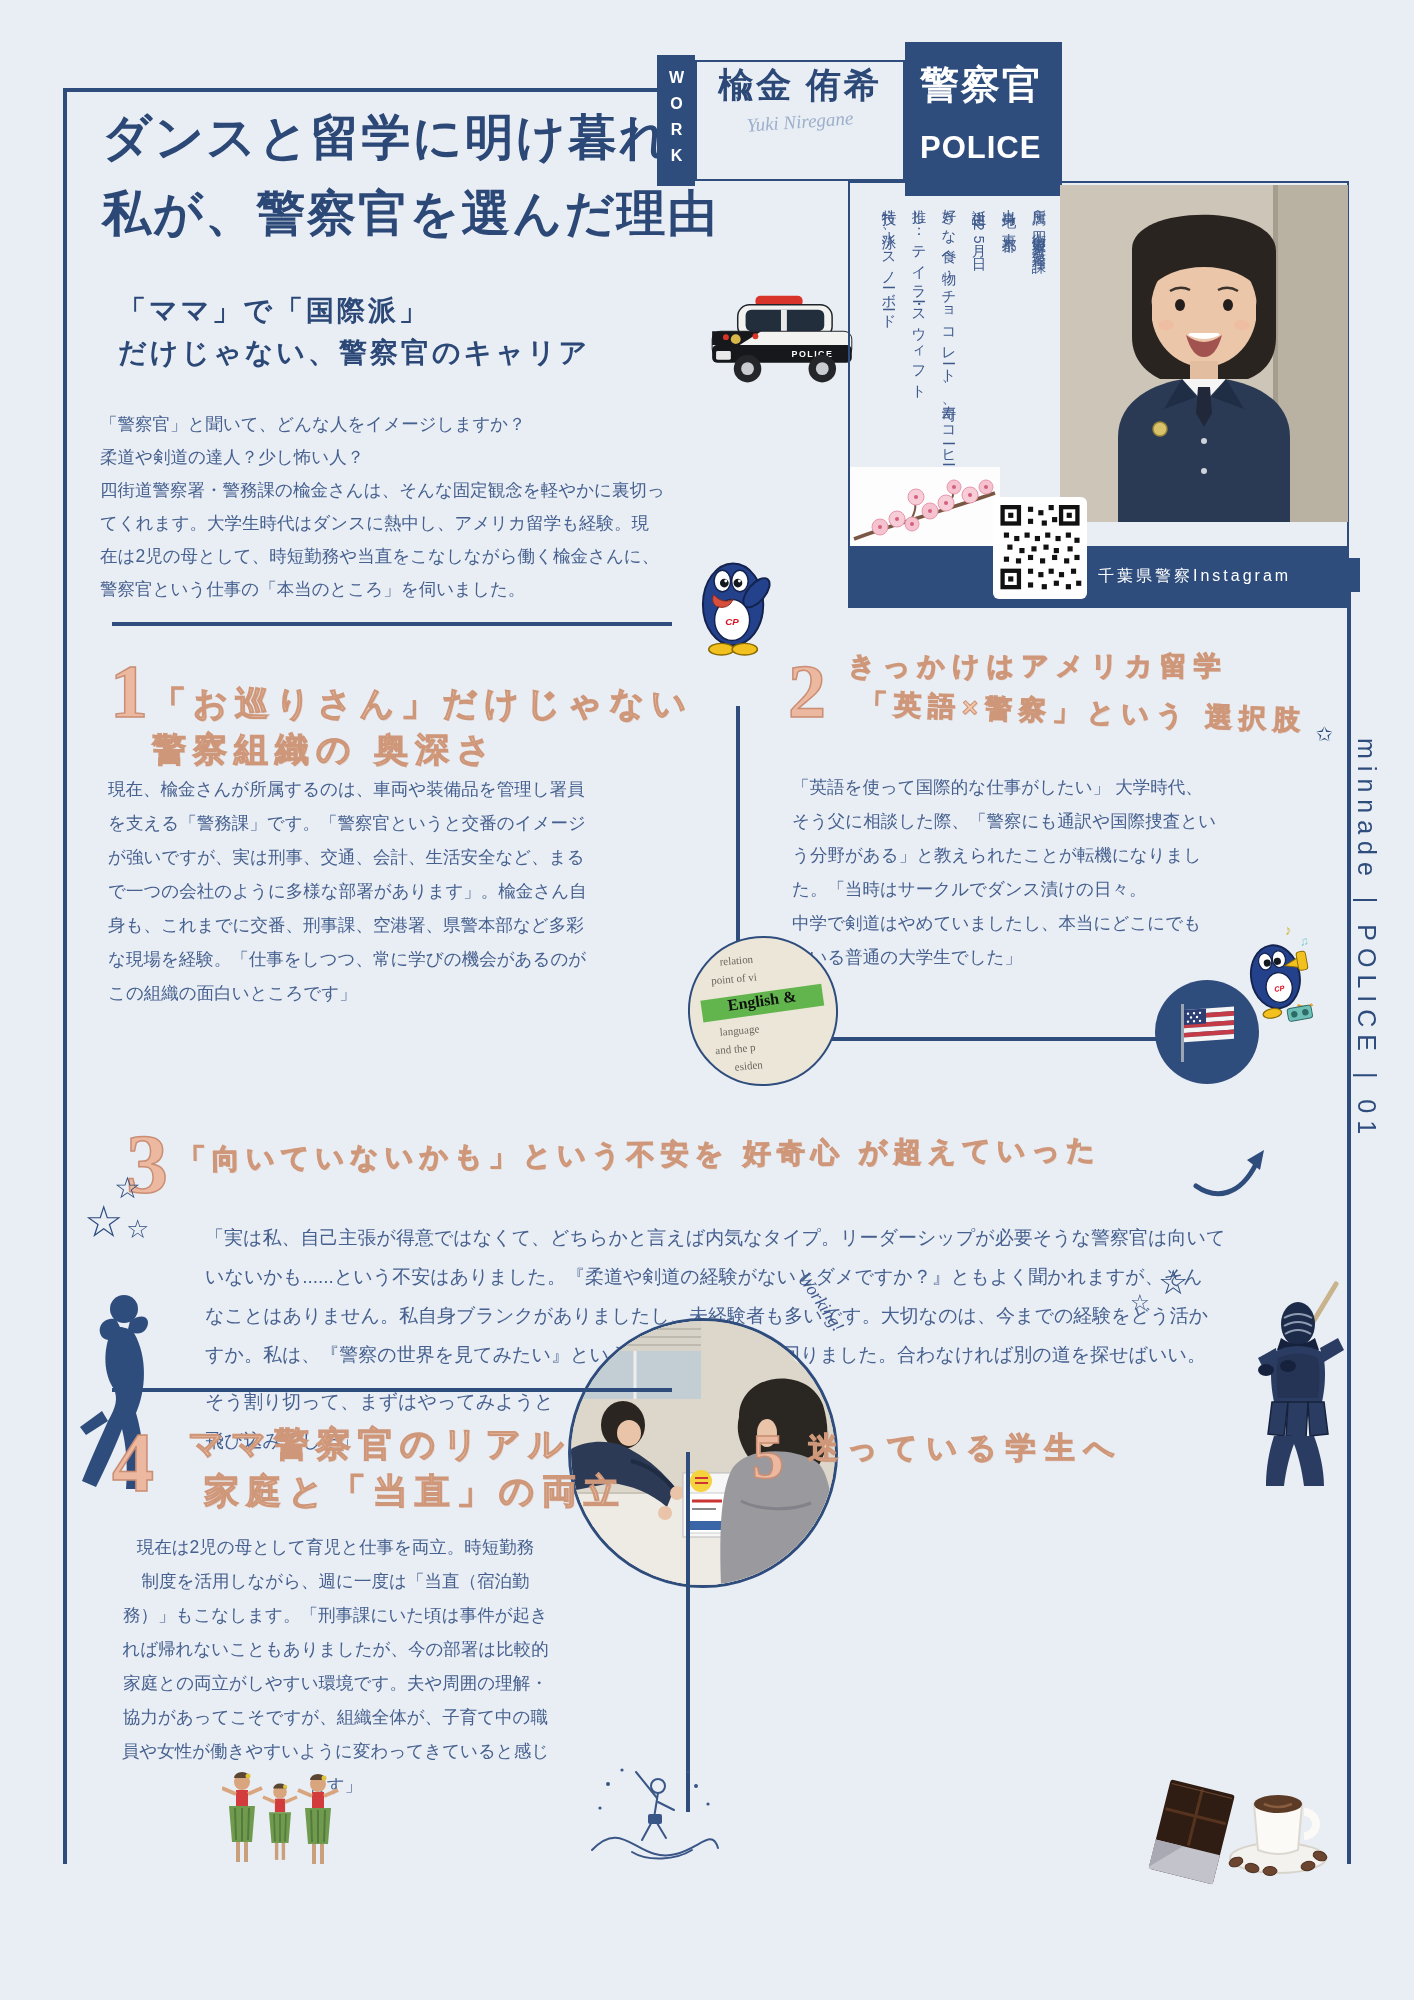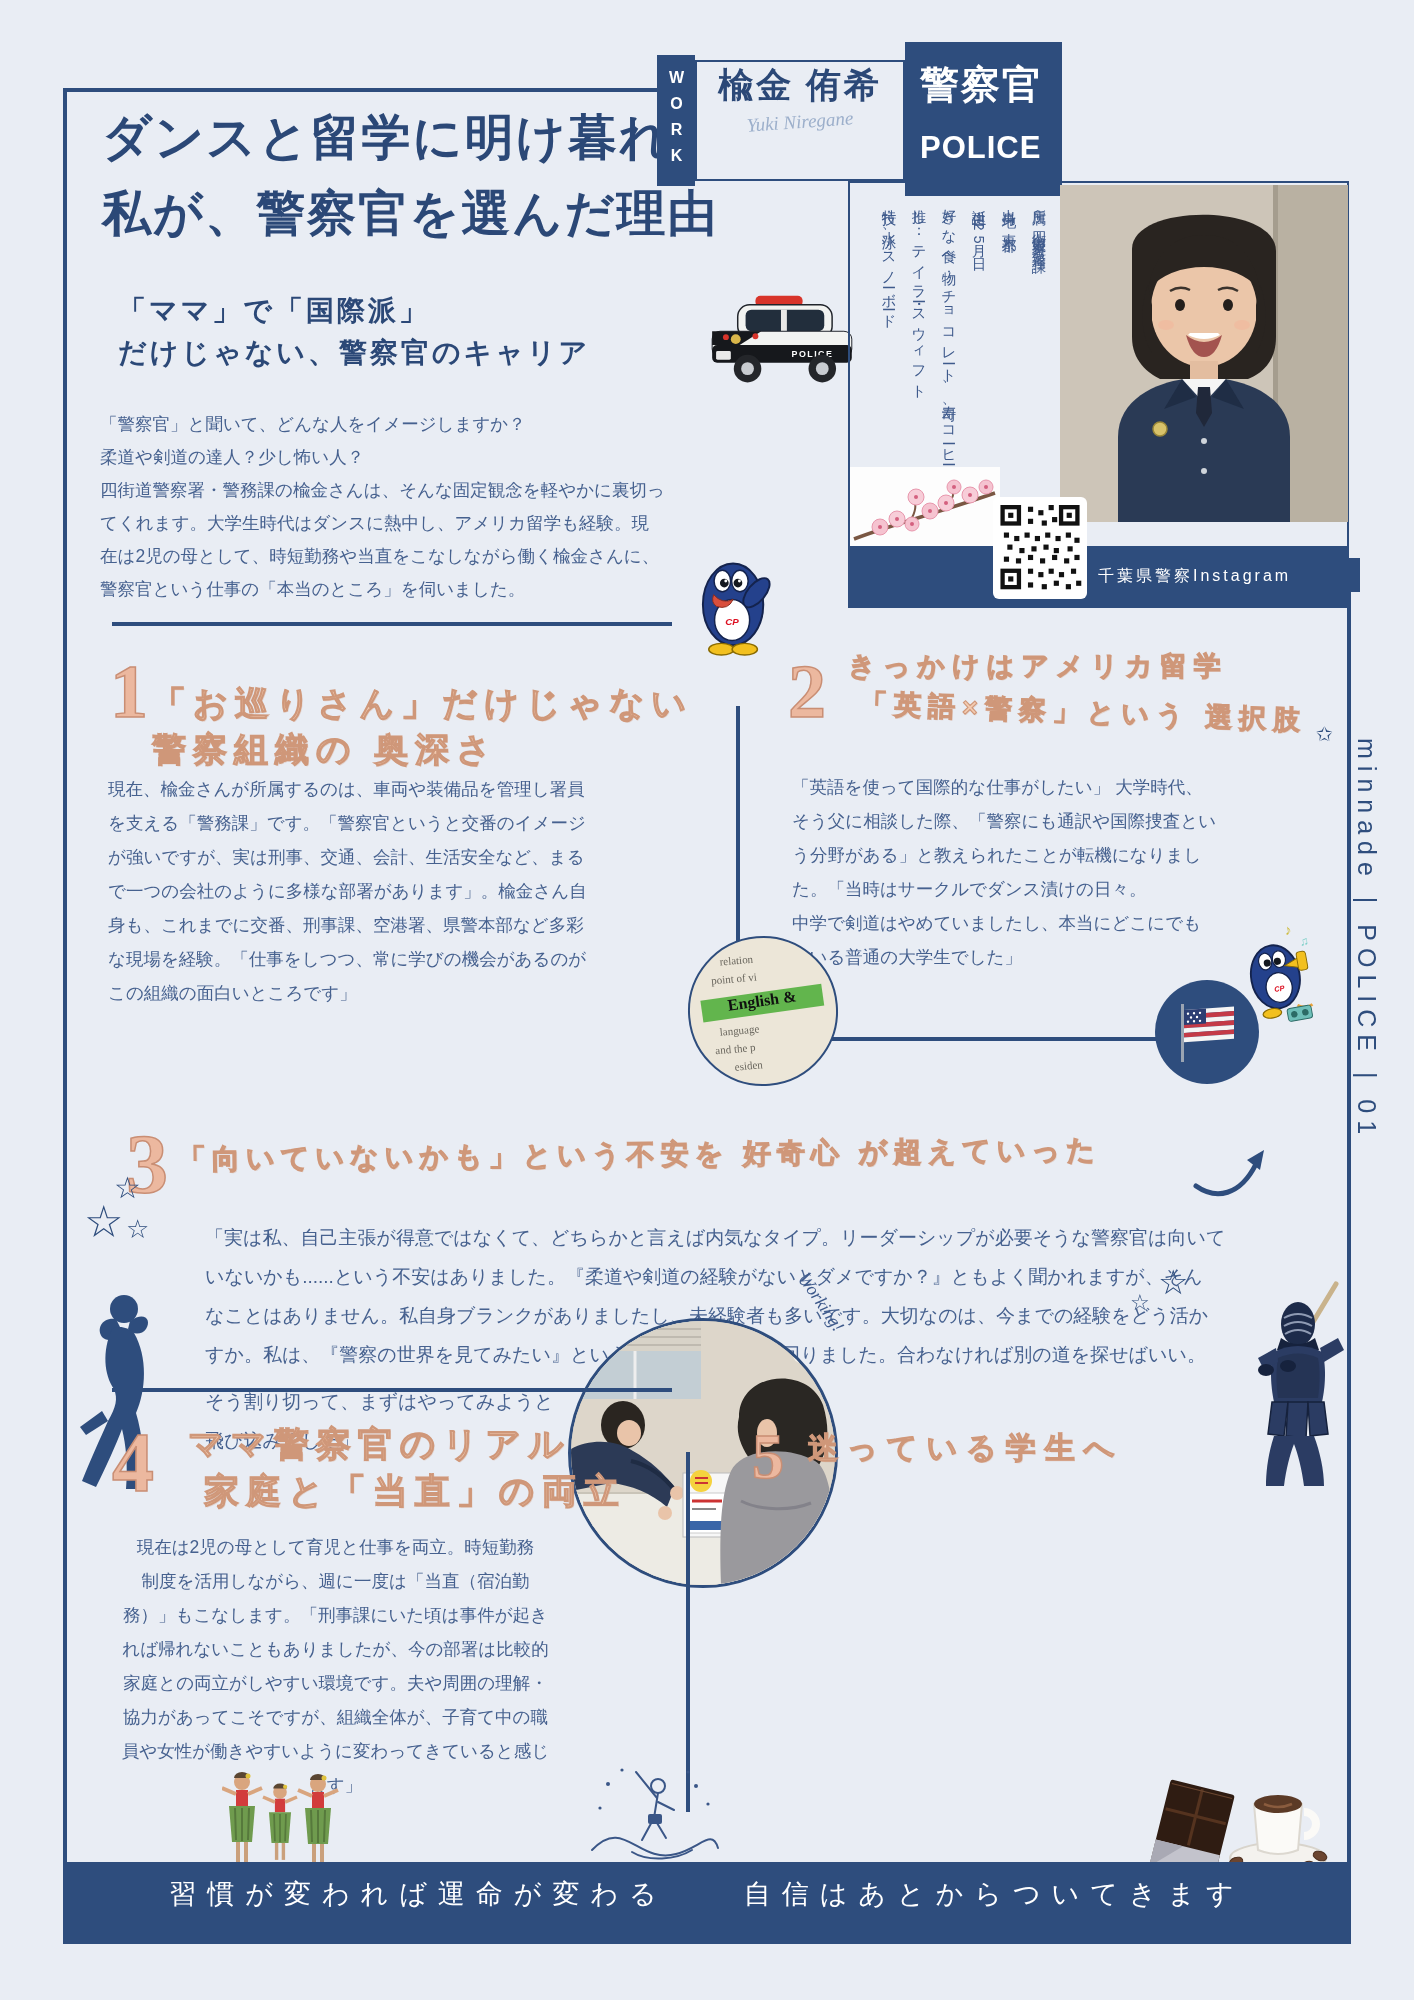--- a/index.html
+++ b/index.html
@@ -593,18 +593,15 @@
         <ellipse cx="88" cy="102" rx="7" ry="4.5" transform="rotate(-12 88 102)"></ellipse>
         <ellipse cx="100" cy="92" rx="7" ry="4.5" transform="rotate(20 100 92)"></ellipse>
       </g>
       <path d="M84,48 a12,12 0 0,1 0,24" fill="none" stroke="#fbfaf7" stroke-width="8"></path>
       <path d="M34,40 L38,86 Q58,94 78,86 L82,40 Z" fill="#fbfaf7" stroke="#dcd8d0" stroke-width="2"></path>
       <ellipse cx="58" cy="40" rx="24" ry="9" fill="#5b3a26"></ellipse>
       <path d="M44,40 q14,6 28,0" stroke="#8a5c3e" stroke-width="2.5" fill="none"></path>
     </svg>
   </div>
 
-  <div class="abs" id="footer-bar">
-    <span>習慣が変われば運命が変わる　　自信はあとからついてきます</span>
-  </div>
   <div class="abs" id="side-vert">minnade | POLICE | 01</div>
 
 </div>
 
 </body></html>

